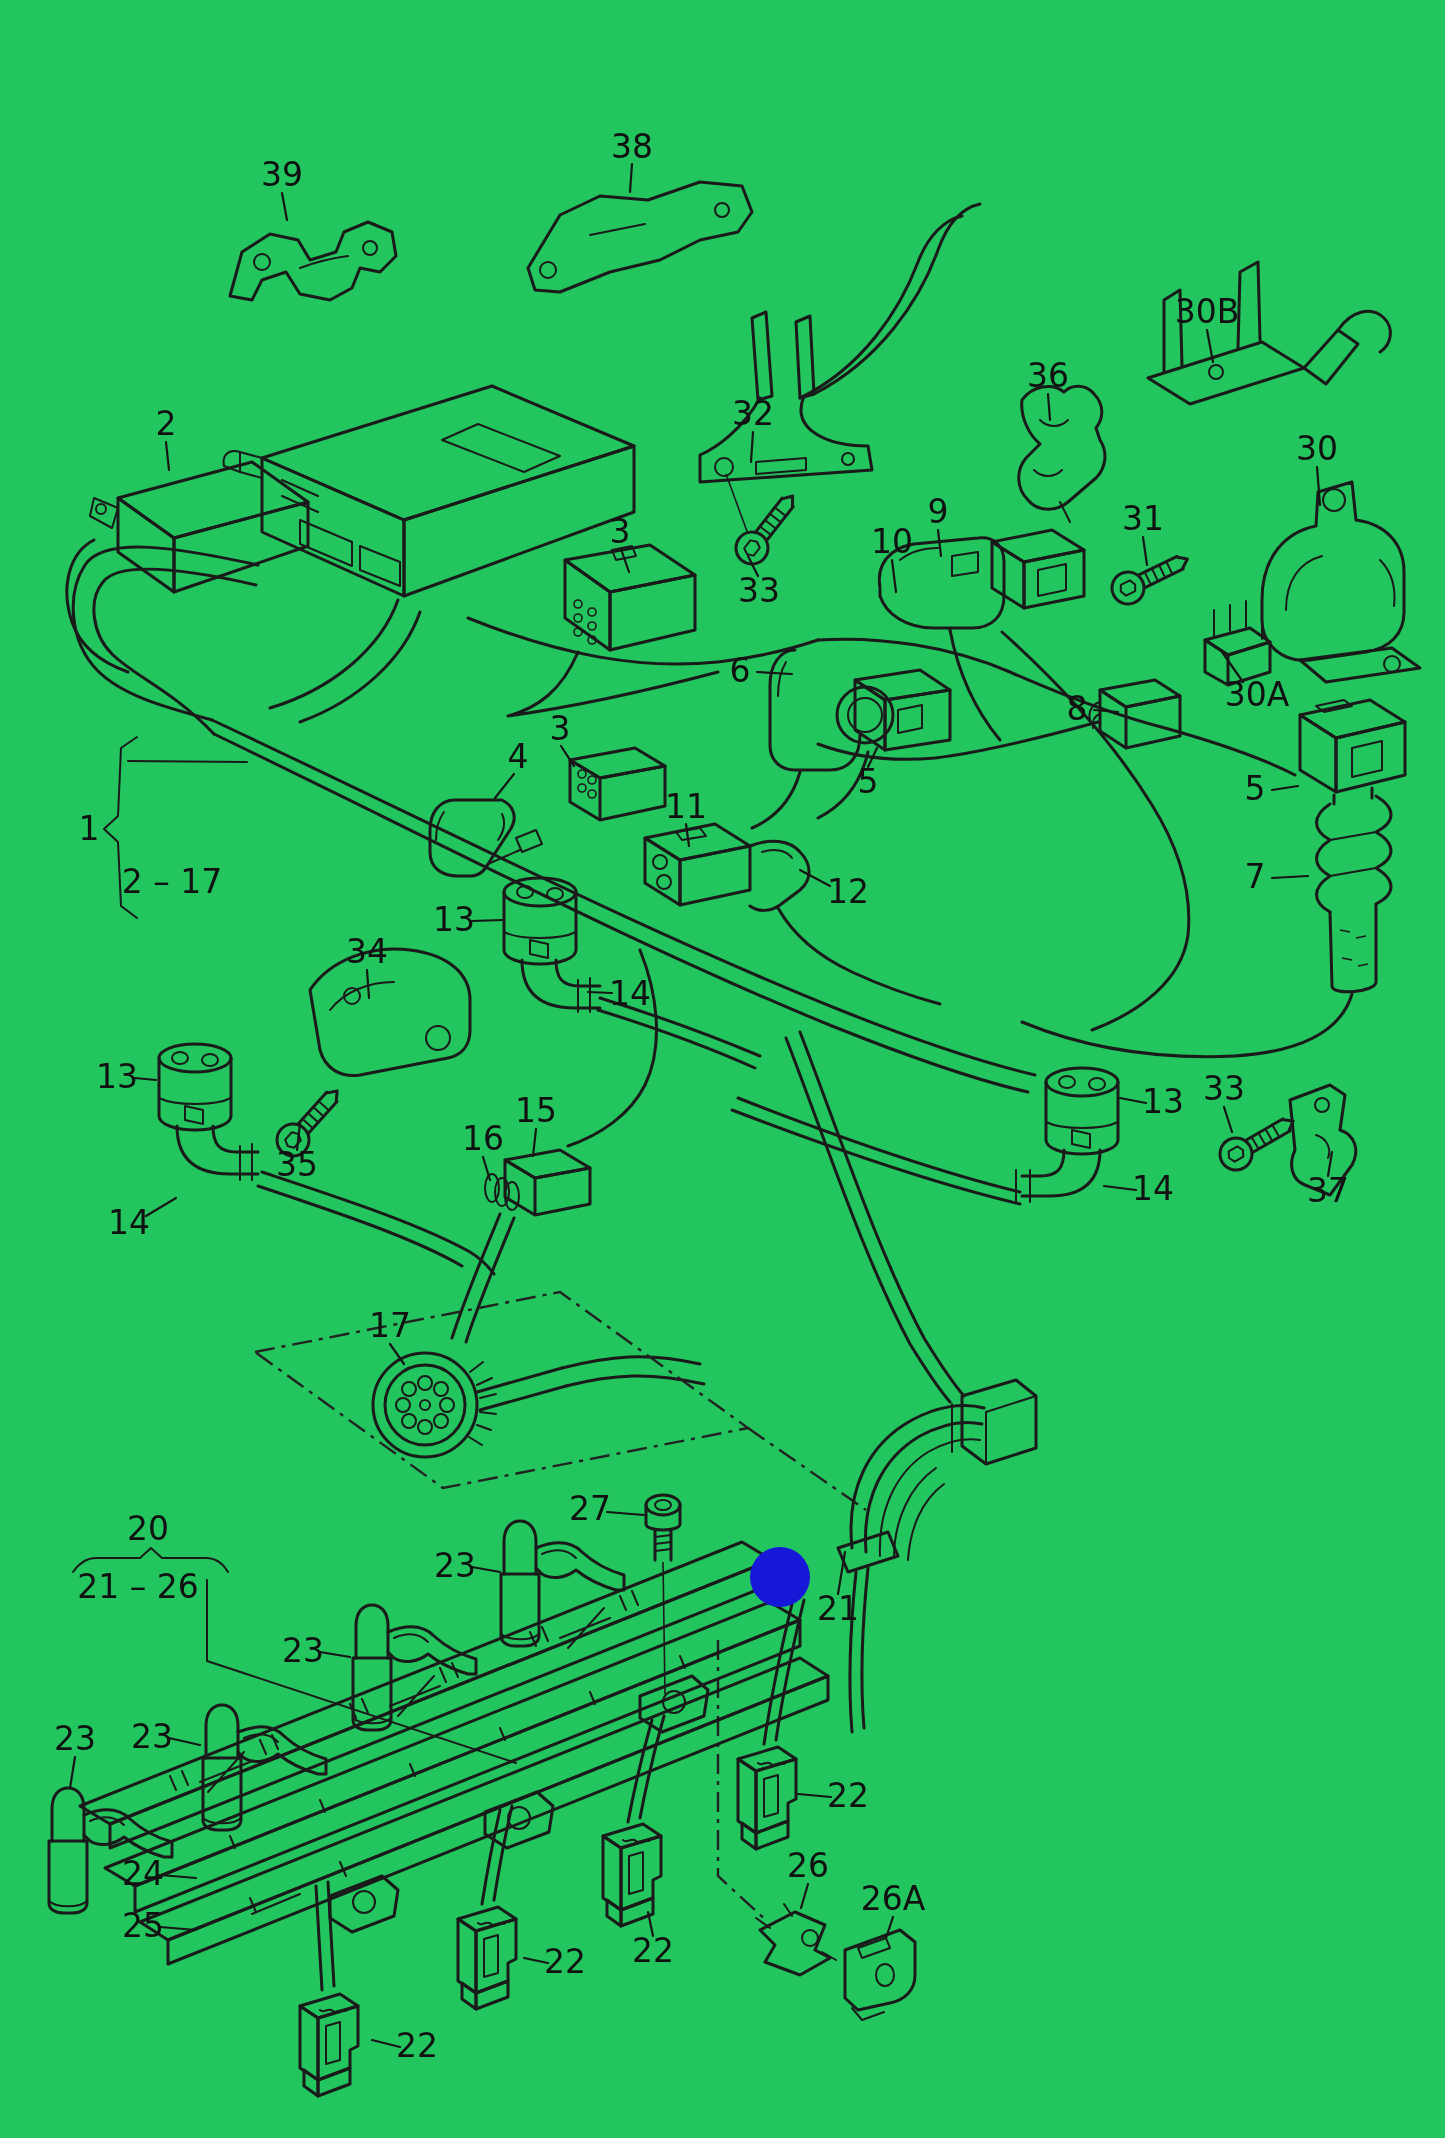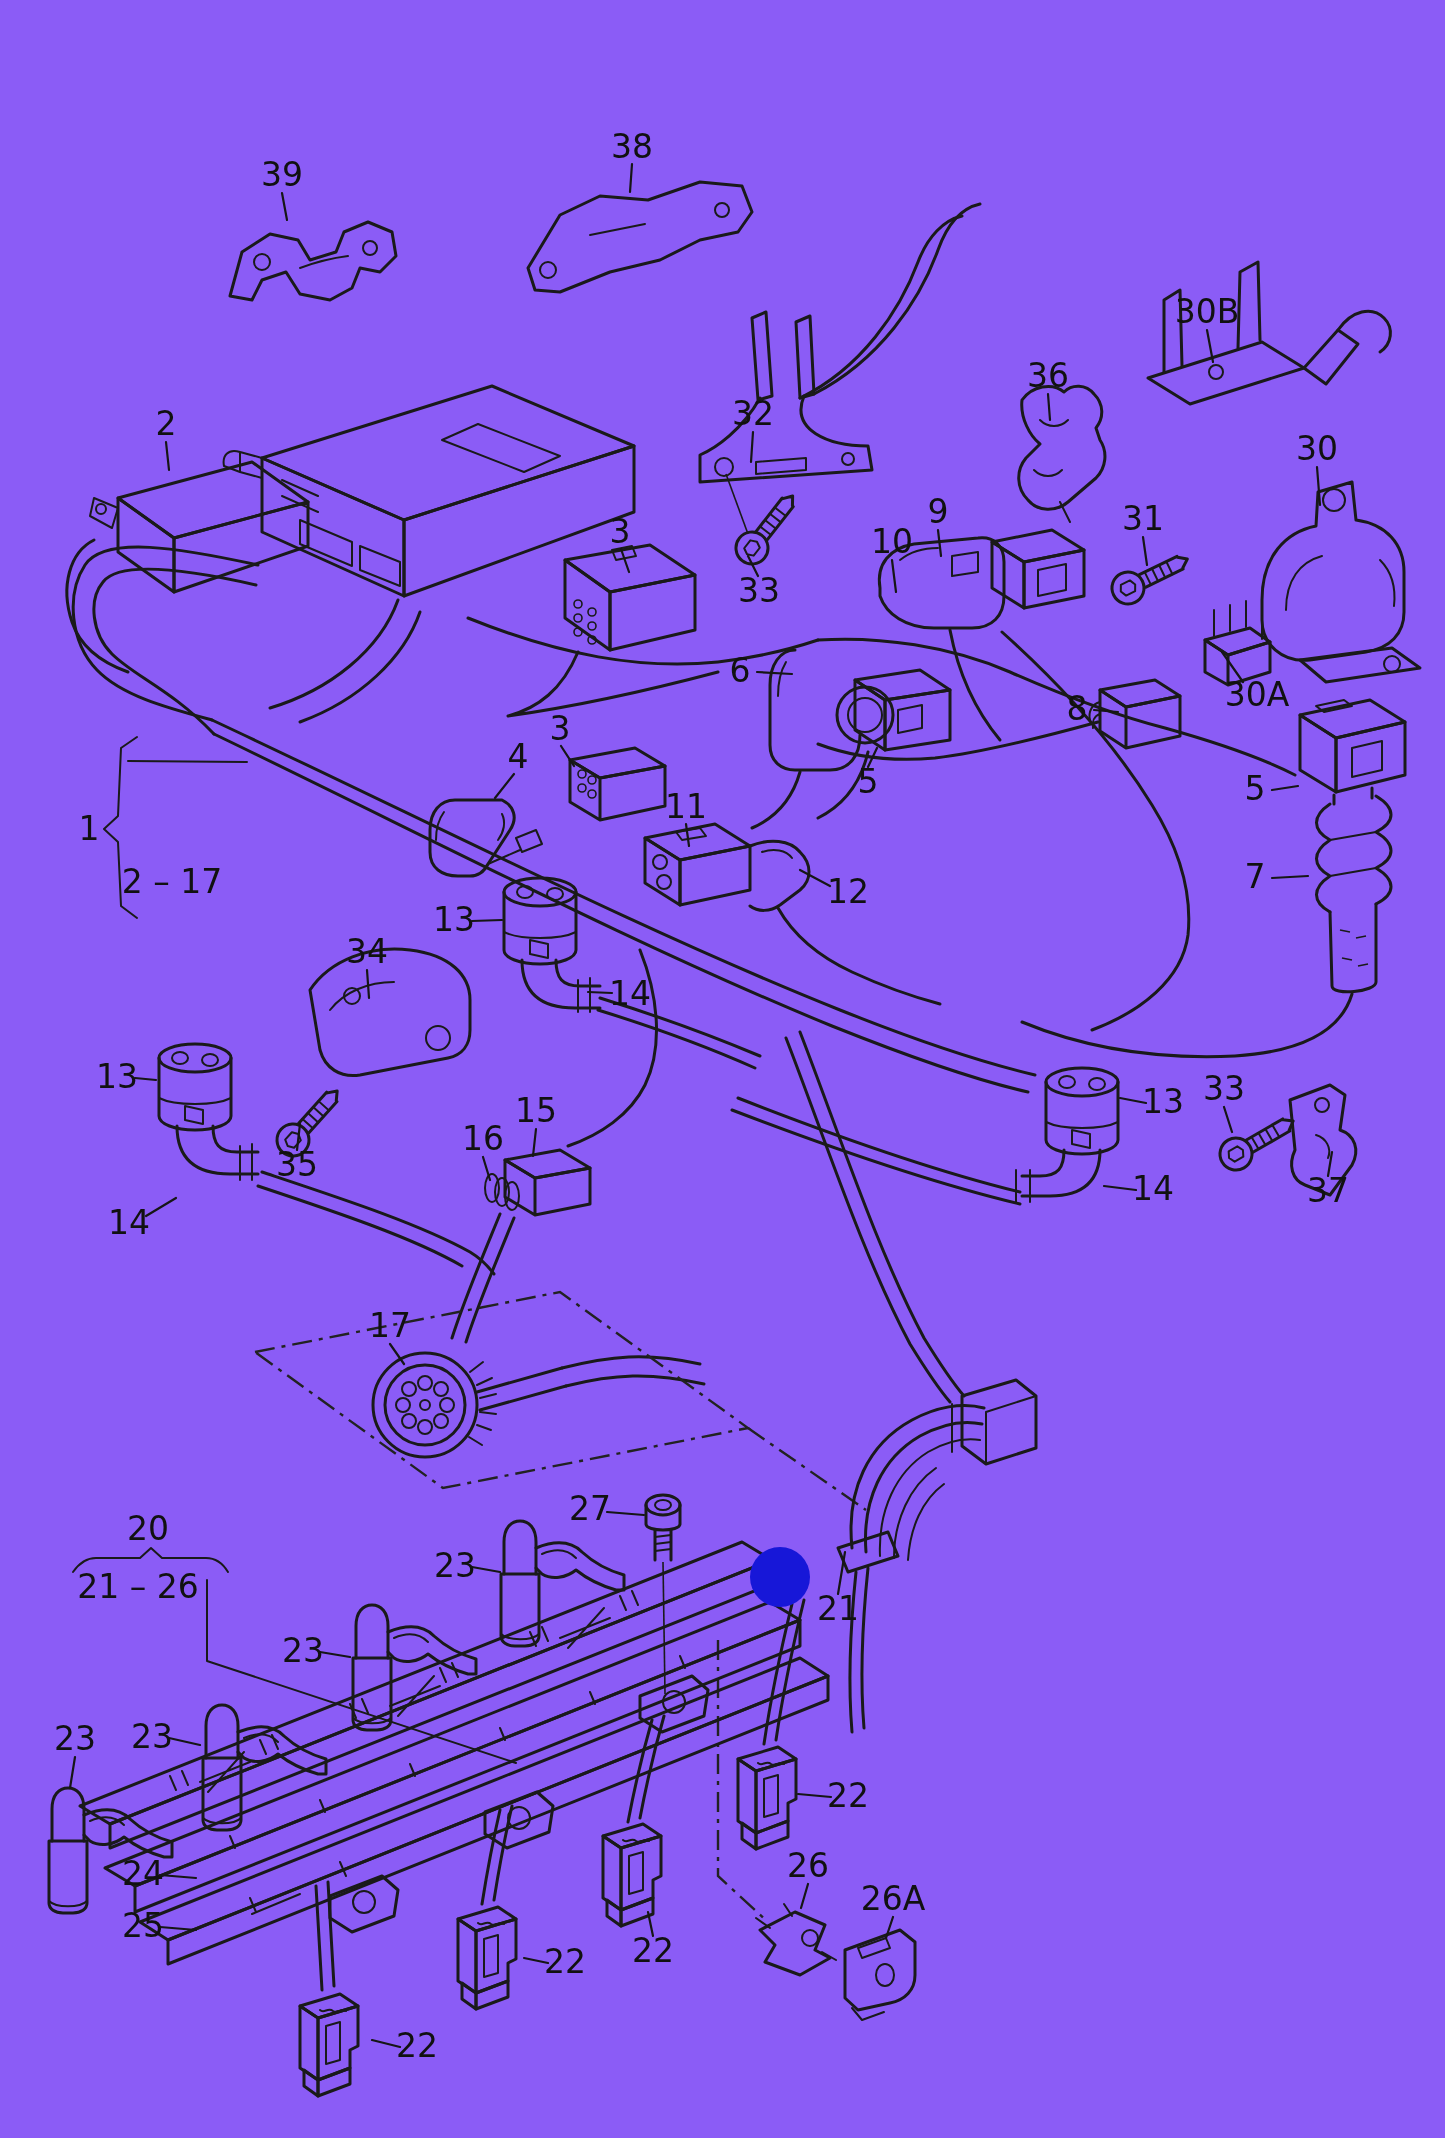--- a/index.html
+++ b/index.html
@@ -1,16 +1,16 @@
 <!DOCTYPE html>
 <html><head>
 <meta charset="utf-8">
 <style>
   html,body{margin:0;padding:0;background:#ffffff;}
-  #stage{position:relative;width:1445px;height:2138px;background:#8b5cf6;overflow:hidden;}
+  #stage{position:relative;width:1445px;height:2138px;background:#22c55e;overflow:hidden;}
   svg{display:block;width:100%;height:100%;}
   .ln{fill:none;stroke:#1a1a1a;stroke-width:3;stroke-linecap:round;stroke-linejoin:round;}
   .ln2{fill:none;stroke:#1a1a1a;stroke-width:2;stroke-linecap:round;stroke-linejoin:round;}
   .thin{fill:none;stroke:#1a1a1a;stroke-width:1.6;}
   .lead{fill:none;stroke:#161616;stroke-width:2.2;stroke-linecap:round;}
   .dash{fill:none;stroke:#222;stroke-width:2.4;stroke-dasharray:20 7 4 7;}
   .lbl{font-family:"DejaVu Sans","Liberation Sans",sans-serif;font-size:33px;fill:#111;text-anchor:middle;dominant-baseline:middle;}
 </style>
 </head>
 <body>

